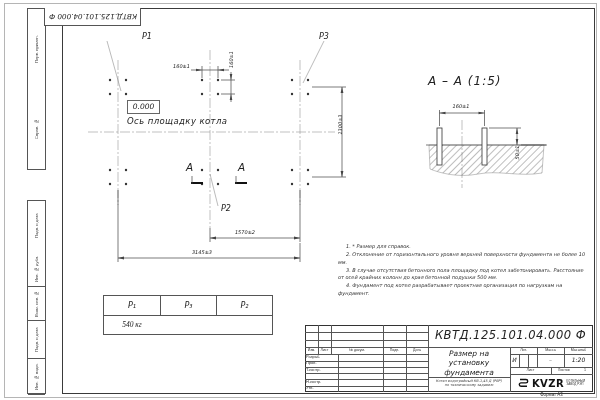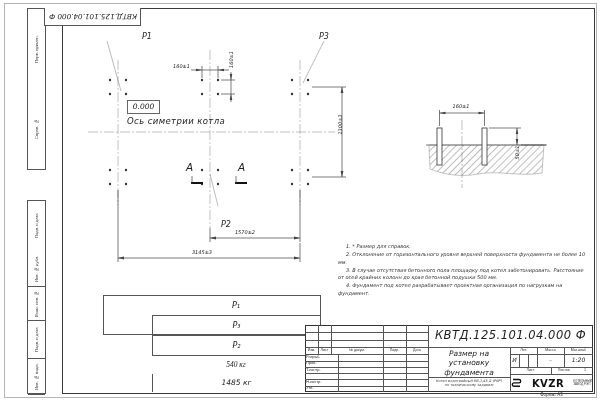--- a/index.html
+++ b/index.html
@@ -159,50 +159,50 @@
       <line x1="489" y1="128" x2="521" y2="128"></line>
       <line x1="546" y1="145" x2="521" y2="145"></line>
       <line x1="517" y1="128" x2="517" y2="145"></line>
       <polygon points="517,128 515.7,134 518.3,134"></polygon>
       <polygon points="517,145 515.7,139 518.3,139"></polygon>
     </g>
   </svg>
 
   <div class="abs it" style="left:98px;top:32px;font-size:8px;margin-left:44px;">P1</div>
   <div class="abs it" style="left:319px;top:32px;font-size:8px;">P3</div>
-  <div class="abs it" style="left:214px;top:220px;font-size:8px;padding-left:7px;">P2</div>
+  <div class="abs it" style="left:214px;top:204px;font-size:8px;padding-left:7px;">P2</div>
 
   <div class="abs it ctr" style="left:127px;top:100px;width:31px;height:12px;border:0.8px solid #666;background:#fff;font-size:7.5px;line-height:12px;">0.000</div>
-  <div class="abs it" style="left:127px;top:116px;font-size:8.5px;letter-spacing:0.4px;">Ось симетрии котла</div>
+  <div class="abs it" style="left:127px;top:116px;font-size:8.5px;letter-spacing:0.4px;">Ось площадку котла</div>
 
   <div class="abs it" style="left:186px;top:161px;font-size:10.5px;">А</div>
   <div class="abs it" style="left:238px;top:161px;font-size:10.5px;">А</div>
 
   <div class="abs dim rt" style="left:166px;top:64px;width:24px;">160±1</div>
   <div class="abs dim ctr rot90" style="left:219px;top:57px;width:25px;">160±1</div>
   <div class="abs dim ctr" style="left:221px;top:230px;width:48px;">1570±2</div>
   <div class="abs dim ctr" style="left:178px;top:250px;width:48px;">3145±3</div>
   <div class="abs dim ctr rot90" style="left:322px;top:122px;width:36px;">1300±3</div>
 
+  <div class="abs it" style="left:428px;top:74px;font-size:12px;letter-spacing:1px;">А – А (1:5)</div>
   <div class="abs dim ctr" style="left:436px;top:104px;width:50px;">160±1</div>
   <div class="abs dim ctr rot90" style="left:504px;top:150px;width:26px;">50±1</div>
 
   <div class="abs it notes" style="left:338px;top:243px;width:252px;font-size:5px;line-height:1.45;color:#333;">
     <div>1. * Размер для справок.</div>
     <div>2. Отклонение от горизонтального уровня верхней поверхности фундамента не более 10 мм.</div>
     <div>3. В случае отсутствия бетонного пола площадку под котел забетонировать. Расстояние от осей крайних колонн до края бетонной подушки 500 мм.</div>
     <div>4. Фундамент под котел разрабатывает проектная организация по нагрузкам на фундамент.</div>
   </div>
 
-  <div class="abs" style="left:103px;top:295px;width:168px;height:38px;border:1px solid #555;background:#fff;display:grid;grid-template-columns:1fr;grid-template-rows:1fr 1fr;padding-left:48px;">
+  <div class="abs" style="left:103px;top:295px;width:168px;height:38px;border:1px solid #555;background:#fff;display:grid;grid-template-columns:1fr 1fr 1fr;grid-template-rows:1fr 1fr;">
     <div class="it ctr" style="font-size:8px;line-height:19px;border-bottom:0.8px solid #555;">P₁</div>
     <div class="it ctr" style="font-size:8px;line-height:19px;border-bottom:0.8px solid #555;border-left:0.8px solid #555;">P₃</div>
     <div class="it ctr" style="font-size:8px;line-height:19px;border-bottom:0.8px solid #555;border-left:0.8px solid #555;">P₂</div>
     <div class="it ctr" style="font-size:7.5px;line-height:18px;font-family:Liberation Serif, serif;">540 кг</div>
-    <div class="it ctr" style="font-size:7.5px;line-height:18px;border-left:0.8px solid #555;">1485 кг</div>
   </div>
 
   <div class="abs" style="left:305px;top:325px;width:288px;height:67px;border:1.2px solid #333;background:#fff;box-sizing:border-box;"></div>
 
   <div class="vl" style="left:428px;top:325px;height:67px;"></div>
   <div class="hl" style="left:305px;top:332px;width:123px;"></div>
   <div class="hl" style="left:305px;top:340px;width:123px;"></div>
   <div class="hl" style="left:305px;top:347px;width:123px;"></div>
   <div class="hl" style="left:305px;top:354px;width:123px;"></div>
   <div class="hl" style="left:305px;top:360.5px;width:123px;"></div>
@@ -251,21 +251,21 @@
   <div class="abs it ctr" style="left:510px;top:356px;width:9px;font-size:6px;">И</div>
   <div class="abs it ctr" style="left:537px;top:356px;width:27px;font-size:6px;">–</div>
   <div class="abs it ctr" style="left:564px;top:356px;width:29px;font-size:6px;">1:20</div>
 
   <div class="abs formlbl ctr" style="left:510px;top:368.5px;width:41px;">Лист</div>
   <div class="abs" style="left:551px;top:368.5px;width:42px;display:flex;justify-content:space-around;">
     <span class="formlbl">Листов</span>
     <span class="formlbl">1</span>
   </div>
 
-  <div class="abs" style="left:511px;top:375px;width:81px;height:16px;display:flex;align-items:center;justify-content:space-between;gap:2px;">
+  <div class="abs" style="left:511px;top:375px;width:81px;height:16px;display:flex;align-items:center;justify-content:center;gap:2px;">
     <svg width="12" height="12" viewBox="0 0 12 12">
       <path d="M2,2.5 H8 A1.7,1.7 0 0 1 8,5.9 H3 A1.7,1.7 0 0 0 3,9.3 H9" fill="none" stroke="#111" stroke-width="1.4"></path>
     </svg>
     <span style="font-weight:bold;font-size:10px;letter-spacing:0.5px;color:#111;">KVZR</span>
     <span style="display:inline-flex;flex-direction:column;line-height:1.2;">
       <span class="formlbl" style="font-size:3px;">КОТЕЛЬНЫЙ</span>
       <span class="formlbl" style="font-size:3px;">ЗАВОД РЭП</span>
     </span>
   </div>
 

